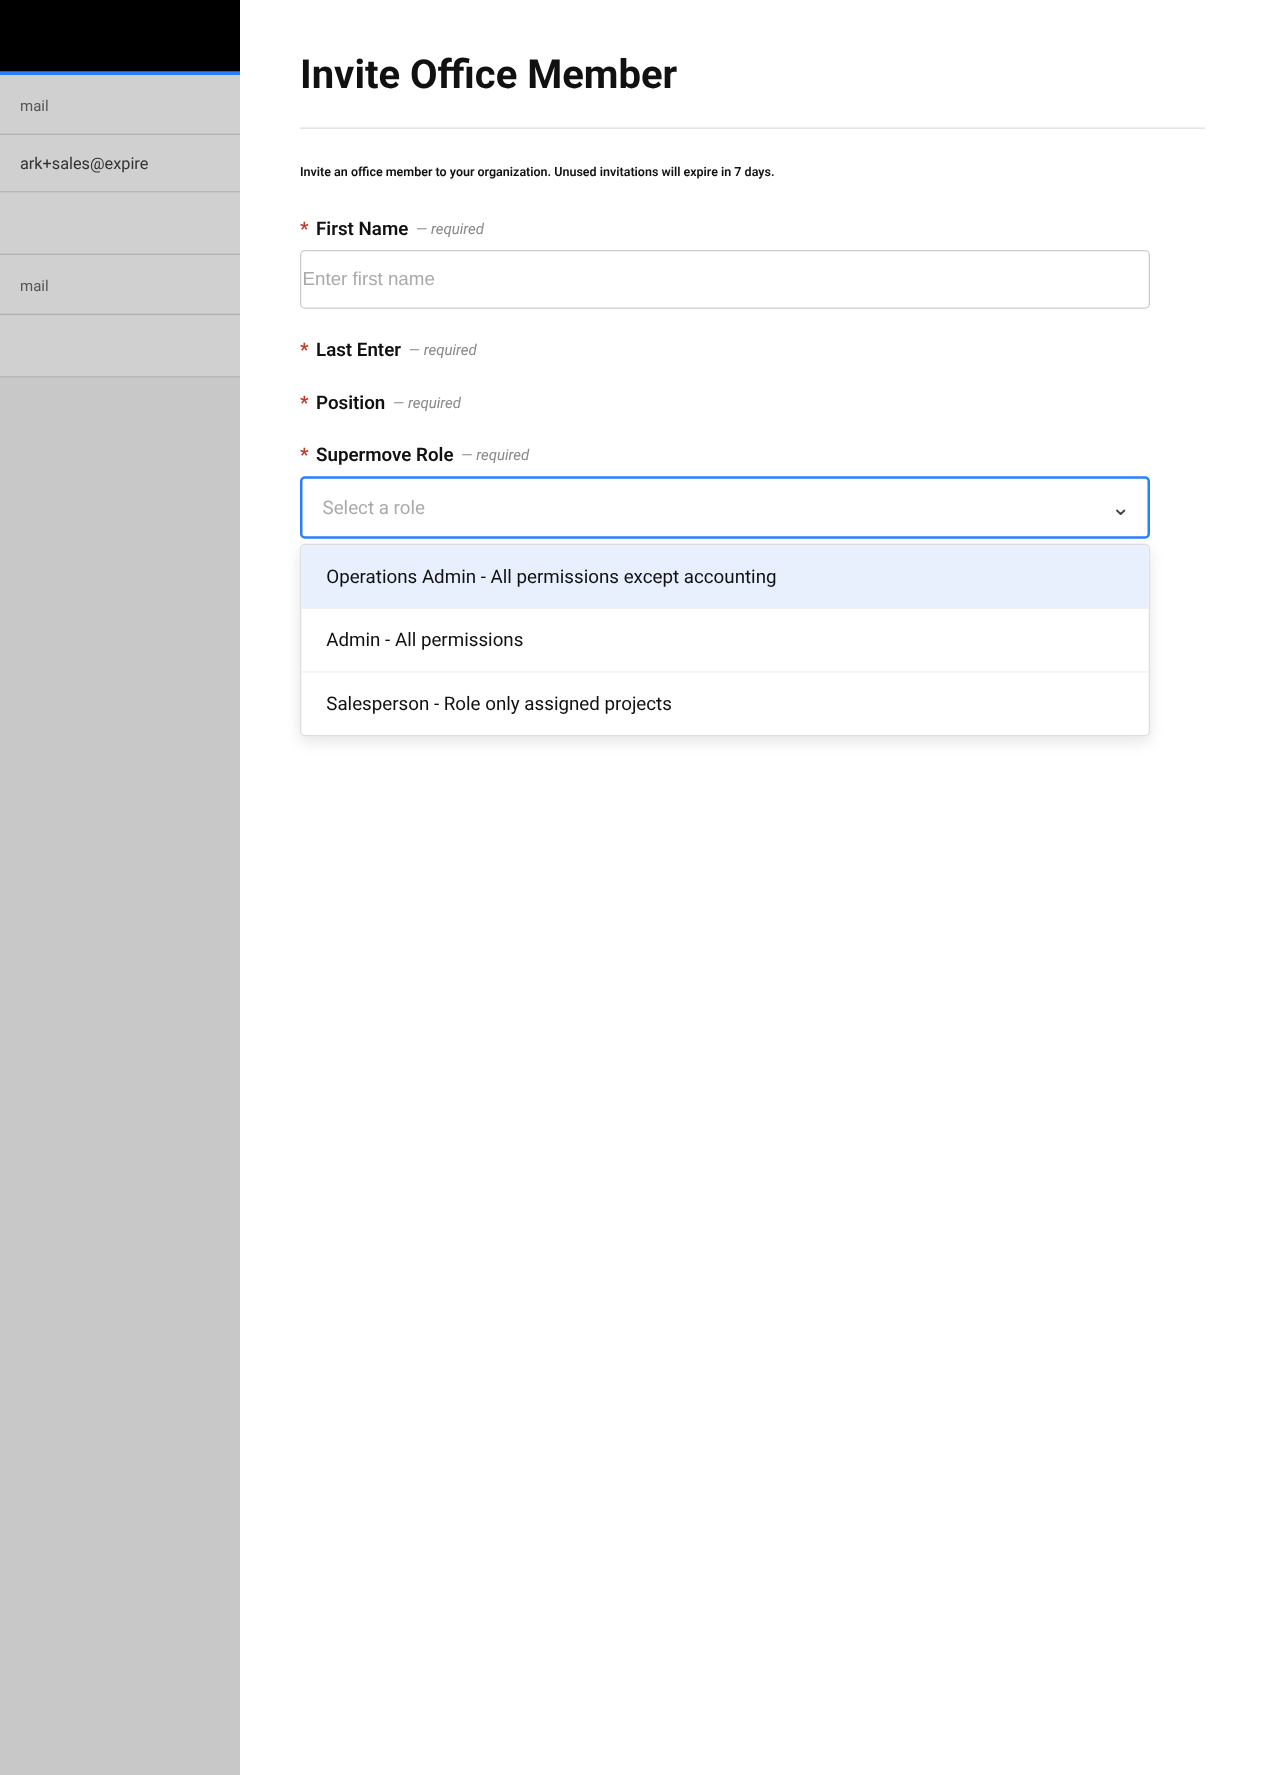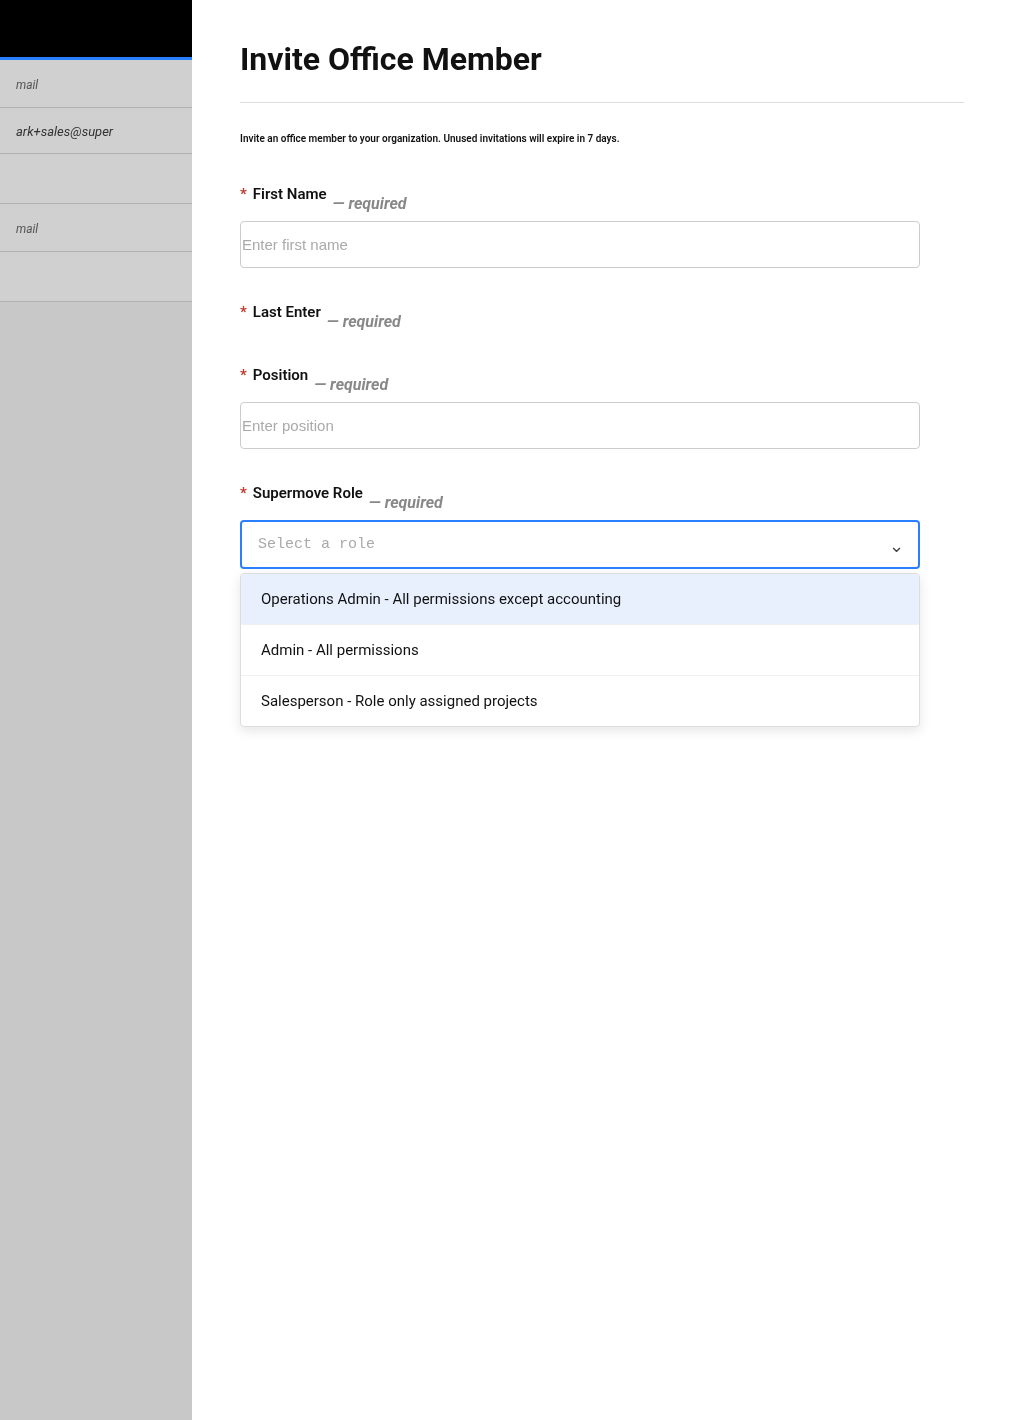--- a/index.html
+++ b/index.html
@@ -17,21 +17,20 @@
       flex-direction: row;
     }
 
     .sidebar {
       width: 192px;
       min-height: 1420px;
       background: #1a1a1a;
       flex-shrink: 0;
       display: flex;
       flex-direction: column;
-      font-style: italic;
     }
 
     .sidebar-header {
       height: 60px;
       background: #000;
       border-bottom: 3px solid #2a7fff;
     }
 
     .sidebar-content {
       flex: 1;
@@ -105,24 +104,23 @@
     }
 
     .required-star {
       color: #c0392b;
       font-size: 15px;
       font-weight: 700;
     }
 
     .label-required {
       font-style: italic;
-      font-weight: 700;
+      font-weight: 400;
       color: #888;
-      font-size: 16px;
-      margin-top: 20px;
+      font-size: 12px;
     }
 
     .form-input {
       width: 100%;
       max-width: 680px;
       padding: 14px 1px;
       border: 1px solid #ccc;
       border-radius: 4px;
       font-size: 15px;
       color: #aaa;
@@ -194,21 +192,21 @@
 </head>
 <body>
 
 <div class="sidebar">
   <div class="sidebar-header"></div>
   <div class="sidebar-content">
     <div class="sidebar-list-item">
       <span class="sidebar-item-label-small">mail</span>
     </div>
     <div class="sidebar-list-item with-text">
-      <span class="sidebar-item-value">ark+sales@super</span>
+      <span class="sidebar-item-value">ark+sales@expire</span>
     </div>
     <div class="sidebar-list-item" style="height: 50px;"></div>
     <div class="sidebar-list-item">
       <span class="sidebar-item-label-small">mail</span>
     </div>
     <div class="sidebar-list-item" style="height: 50px;"></div>
   </div>
 </div>
 
 <div class="main-content">
@@ -241,33 +239,32 @@
   </div>
 
   <div class="form-group">
     <label class="form-label">
       <span class="required-star">*</span>
       <span>Position</span>
       <span class="label-required">
         — <span>required</span>
       </span>
     </label>
-    <input type="text" class="form-input" placeholder="Enter position" style="">
   </div>
 
   <div class="form-group">
     <label class="form-label">
       <span class="required-star">*</span>
       <span>Supermove Role</span>
       <span class="label-required">
         — <span>required</span>
       </span>
     </label>
     <div class="select-wrapper">
-      <div class="form-select" style="display:flex; align-items:center; padding-right: 36px; font-family: Liberation Mono, monospace;">
+      <div class="form-select" style="display:flex; align-items:center; padding-right: 36px;">
         <span style="color:#aaa;">Select a role</span>
       </div>
       <span class="select-chevron">⌄</span>
     </div>
 
     <div class="dropdown-menu">
       <div class="dropdown-item highlighted">
         <span>Operations Admin - All permissions except accounting</span>
       </div>
       <div class="dropdown-item">

